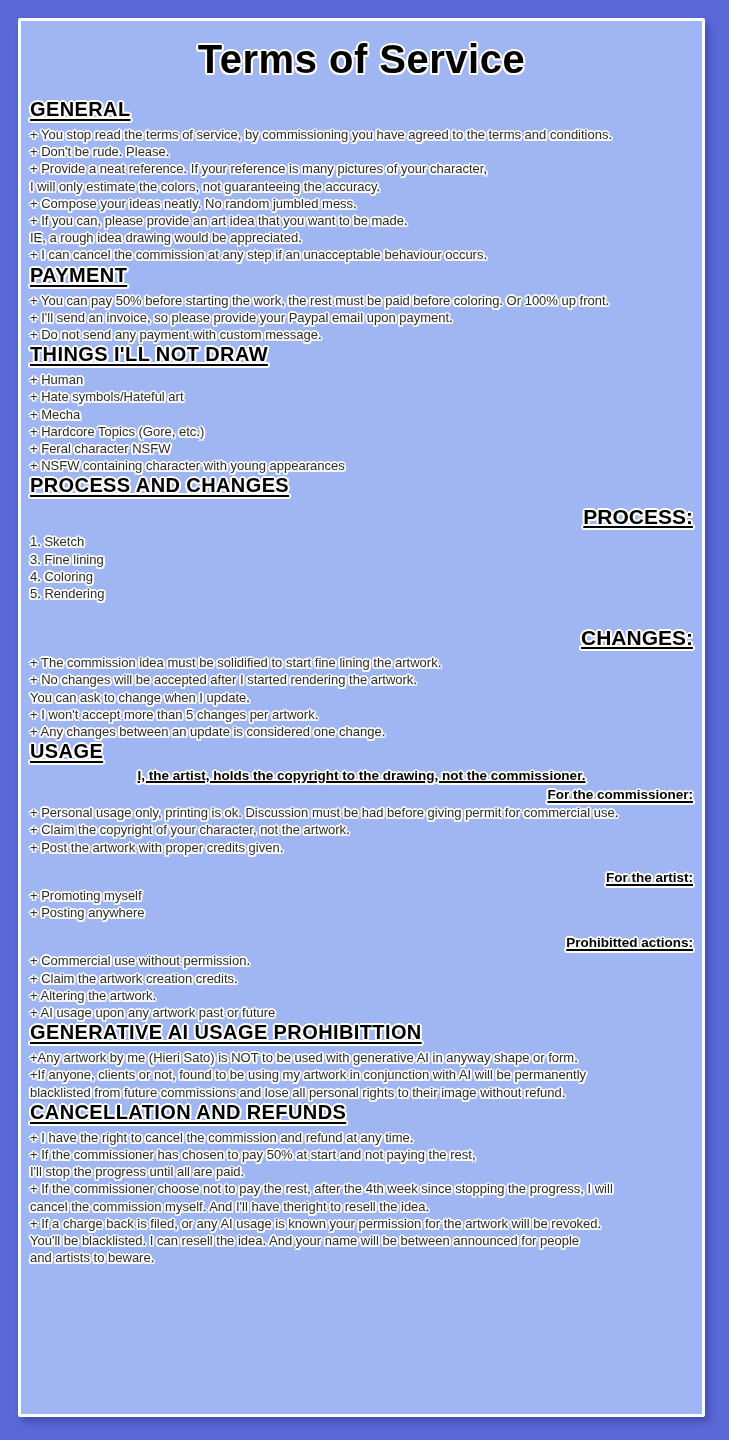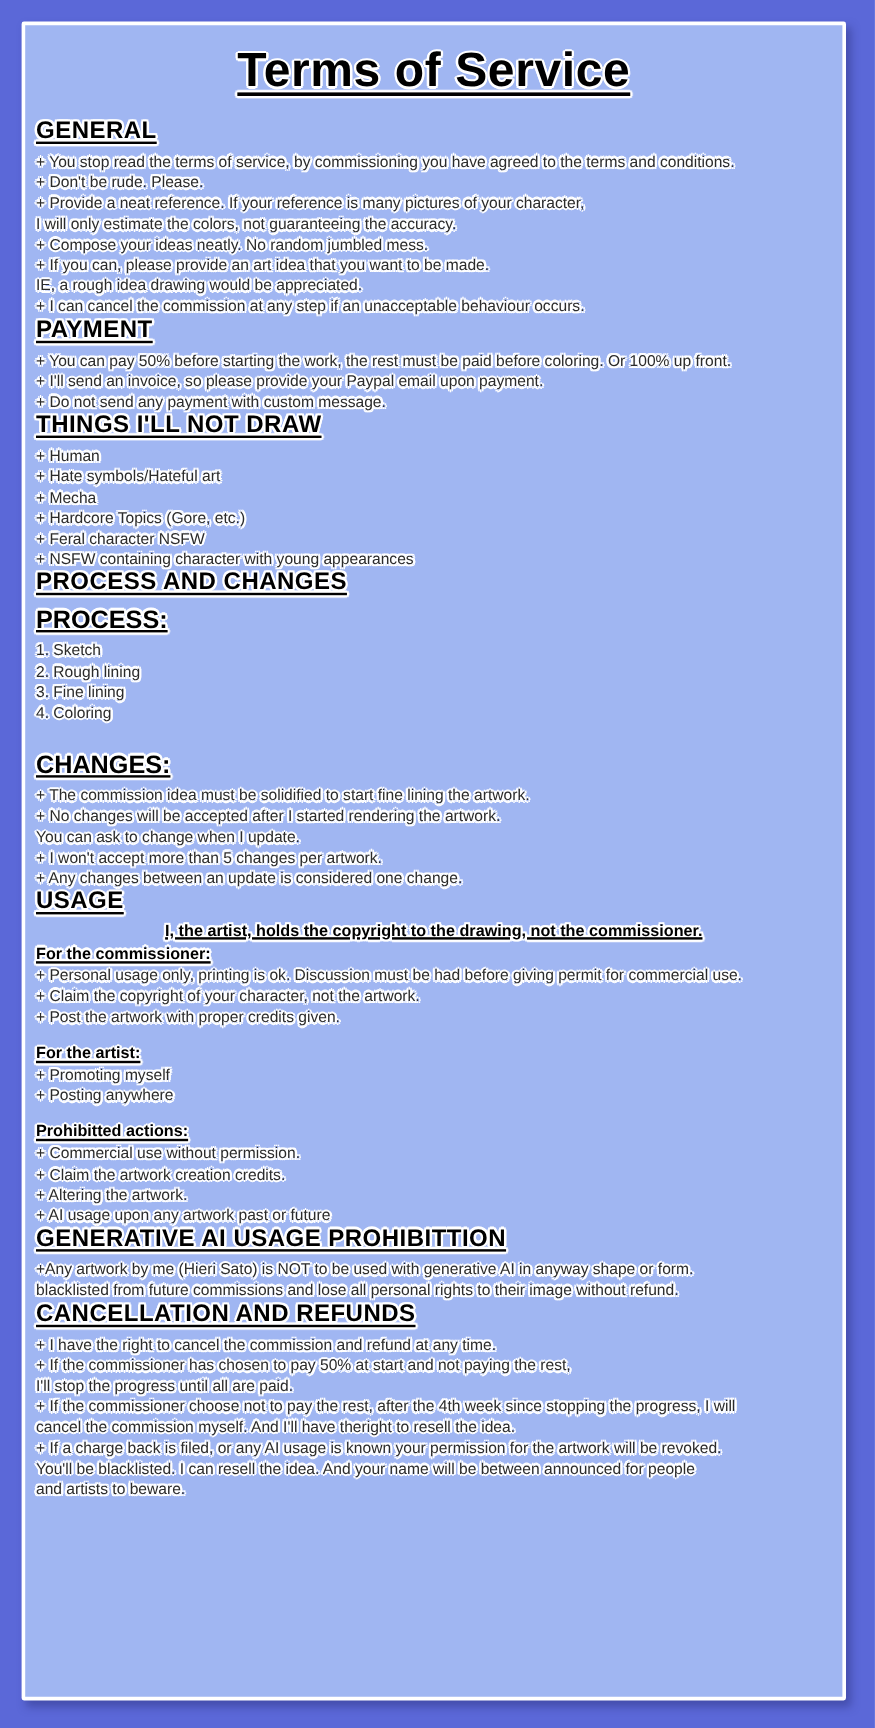--- a/index.html
+++ b/index.html
@@ -29,21 +29,20 @@
       -2px 0 0 var(--outline, #fff),  2px 0 0 var(--outline, #fff),
       0 -2px 0 var(--outline, #fff),  0 2px 0 var(--outline, #fff);
   }
   h1.title {
     font-size: 40px;
     font-weight: bold;
     color: var(--heading_text, #000);
     text-align: center;
     margin: 6px 0 16px 0;
     letter-spacing: 0.5px;
-    text-decoration: underline;
     text-decoration-thickness: 3px;
     text-underline-offset: 5px;
   }
   .section { margin-top: 0; }
   .section:first-child { margin-top: 0; }
   .section h2 {
     font-size: 20px;
     font-weight: bold;
     color: var(--heading_text, #000);
     text-align: left;
@@ -59,20 +58,21 @@
     line-height: 17.2px;
     color: var(--text, #2b2b2b);
     white-space: nowrap;
   }
   h3.subheading {
     color: var(--heading_text, #000);
     text-decoration: underline;
     text-decoration-thickness: 2px;
     text-underline-offset: 2px;
     font-weight: bold;
+    text-align: right;
   }
   
   .section.process-changes h3.subheading {
     font-size: 21px;
     margin: 8px 0 4px 0;
   }
   .section.process-changes .group + .group { margin-top: 24px; }
   
   .section.usage p.subtitle {
     font-size: 13.5px;
@@ -120,23 +120,23 @@
         <p class="line">+ Mecha</p>
         <p class="line">+ Hardcore Topics (Gore, etc.)</p>
         <p class="line">+ Feral character NSFW</p>
         <p class="line">+ NSFW containing character with young appearances</p>
       </section>
       <section class="section process-changes">
         <h2 class="heading">PROCESS AND CHANGES</h2>
         <div class="group">
           <h3 class="subheading">PROCESS:</h3>
           <p class="line">1. Sketch</p>
-          <p class="line">2. Rough lining</p>
           <p class="line">3. Fine lining</p>
           <p class="line">4. Coloring</p>
+          <p class="line">5. Rendering</p>
         </div>
         <div class="group">
           <h3 class="subheading">CHANGES:</h3>
           <p class="line">+ The commission idea must be solidified to start fine lining the artwork.</p>
           <p class="line">+ No changes will be accepted after I started rendering the artwork.</p>
           <p class="line">You can ask to change when I update.</p>
           <p class="line">+ I won't accept more than 5 changes per artwork.</p>
           <p class="line">+ Any changes between an update is considered one change.</p>
         </div>
       </section>
@@ -158,20 +158,21 @@
           <h3 class="subheading">Prohibitted actions:</h3>
           <p class="line">+ Commercial use without permission.</p>
           <p class="line">+ Claim the artwork creation credits.</p>
           <p class="line">+ Altering the artwork.</p>
           <p class="line">+ AI usage upon any artwork past or future</p>
         </div>
       </section>
       <section class="section generative-ai">
         <h2 class="heading">GENERATIVE AI USAGE PROHIBITTION</h2>
         <p class="line">+Any artwork by me (Hieri Sato) is NOT to be used with generative AI in anyway shape or form.</p>
+        <p class="line">+If anyone, clients or not, found to be using my artwork in conjunction with AI will be permanently</p>
         <p class="line">blacklisted from future commissions and lose all personal rights to their image without refund.</p>
       </section>
       <section class="section cancellation">
         <h2 class="heading">CANCELLATION AND REFUNDS</h2>
         <p class="line">+ I have the right to cancel the commission and refund at any time.</p>
         <p class="line">+ If the commissioner has chosen to pay 50% at start and not paying the rest,</p>
         <p class="line">I'll stop the progress until all are paid.</p>
         <p class="line">+ If the commissioner choose not to pay the rest, after the 4th week since stopping the progress, I will</p>
         <p class="line">cancel the commission myself. And I'll have theright to resell the idea.</p>
         <p class="line">+ If a charge back is filed, or any AI usage is known your permission for the artwork will be revoked.</p>

